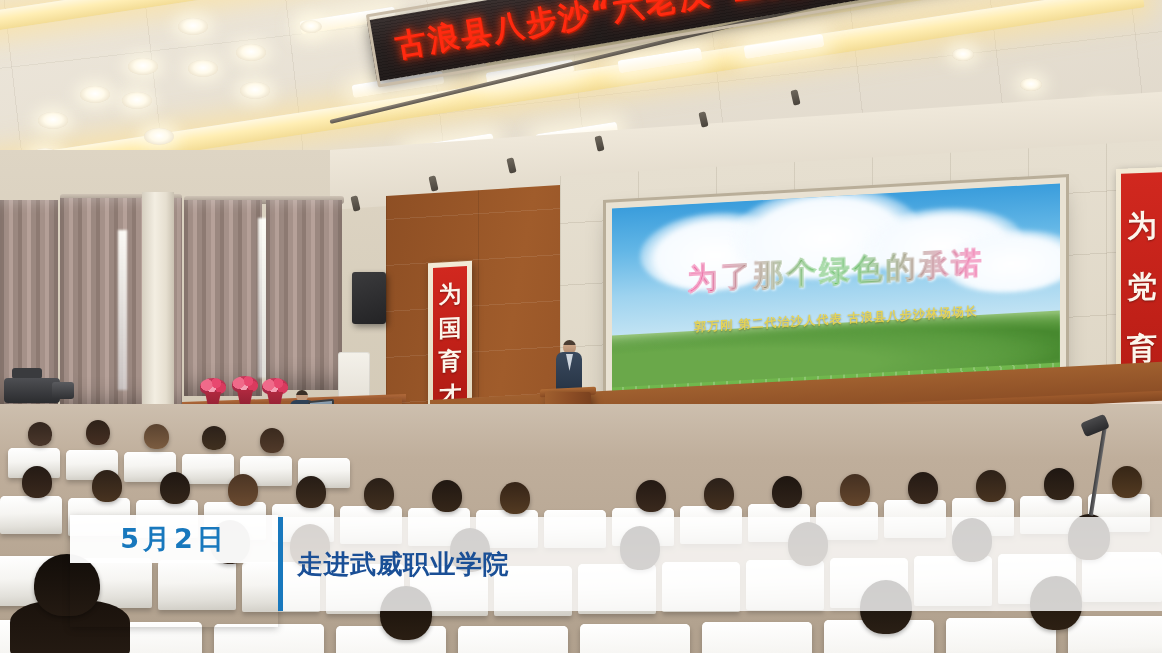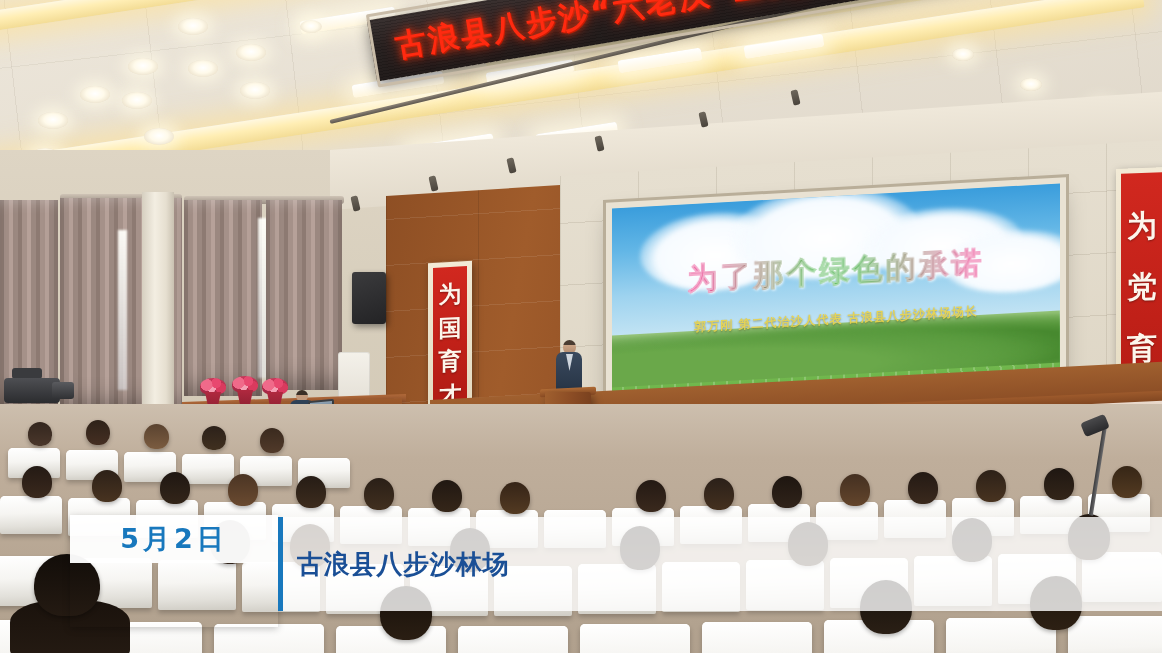--- a/index.html
+++ b/index.html
@@ -688,16 +688,16 @@
     <div class="cam-lens"></div>
   </div>
   <div class="mic-stand"></div>
   <div class="mic-head"></div>
 
   <div class="badge">
     <div class="badge-date">5月2日</div>
   </div>
 
   <div class="caption">
-    <div class="caption-line">古浪县八步沙林场</div>
+    <div class="caption-line">走进武威职业学院</div>
   </div>
 
 </div>
 
 </body></html>

